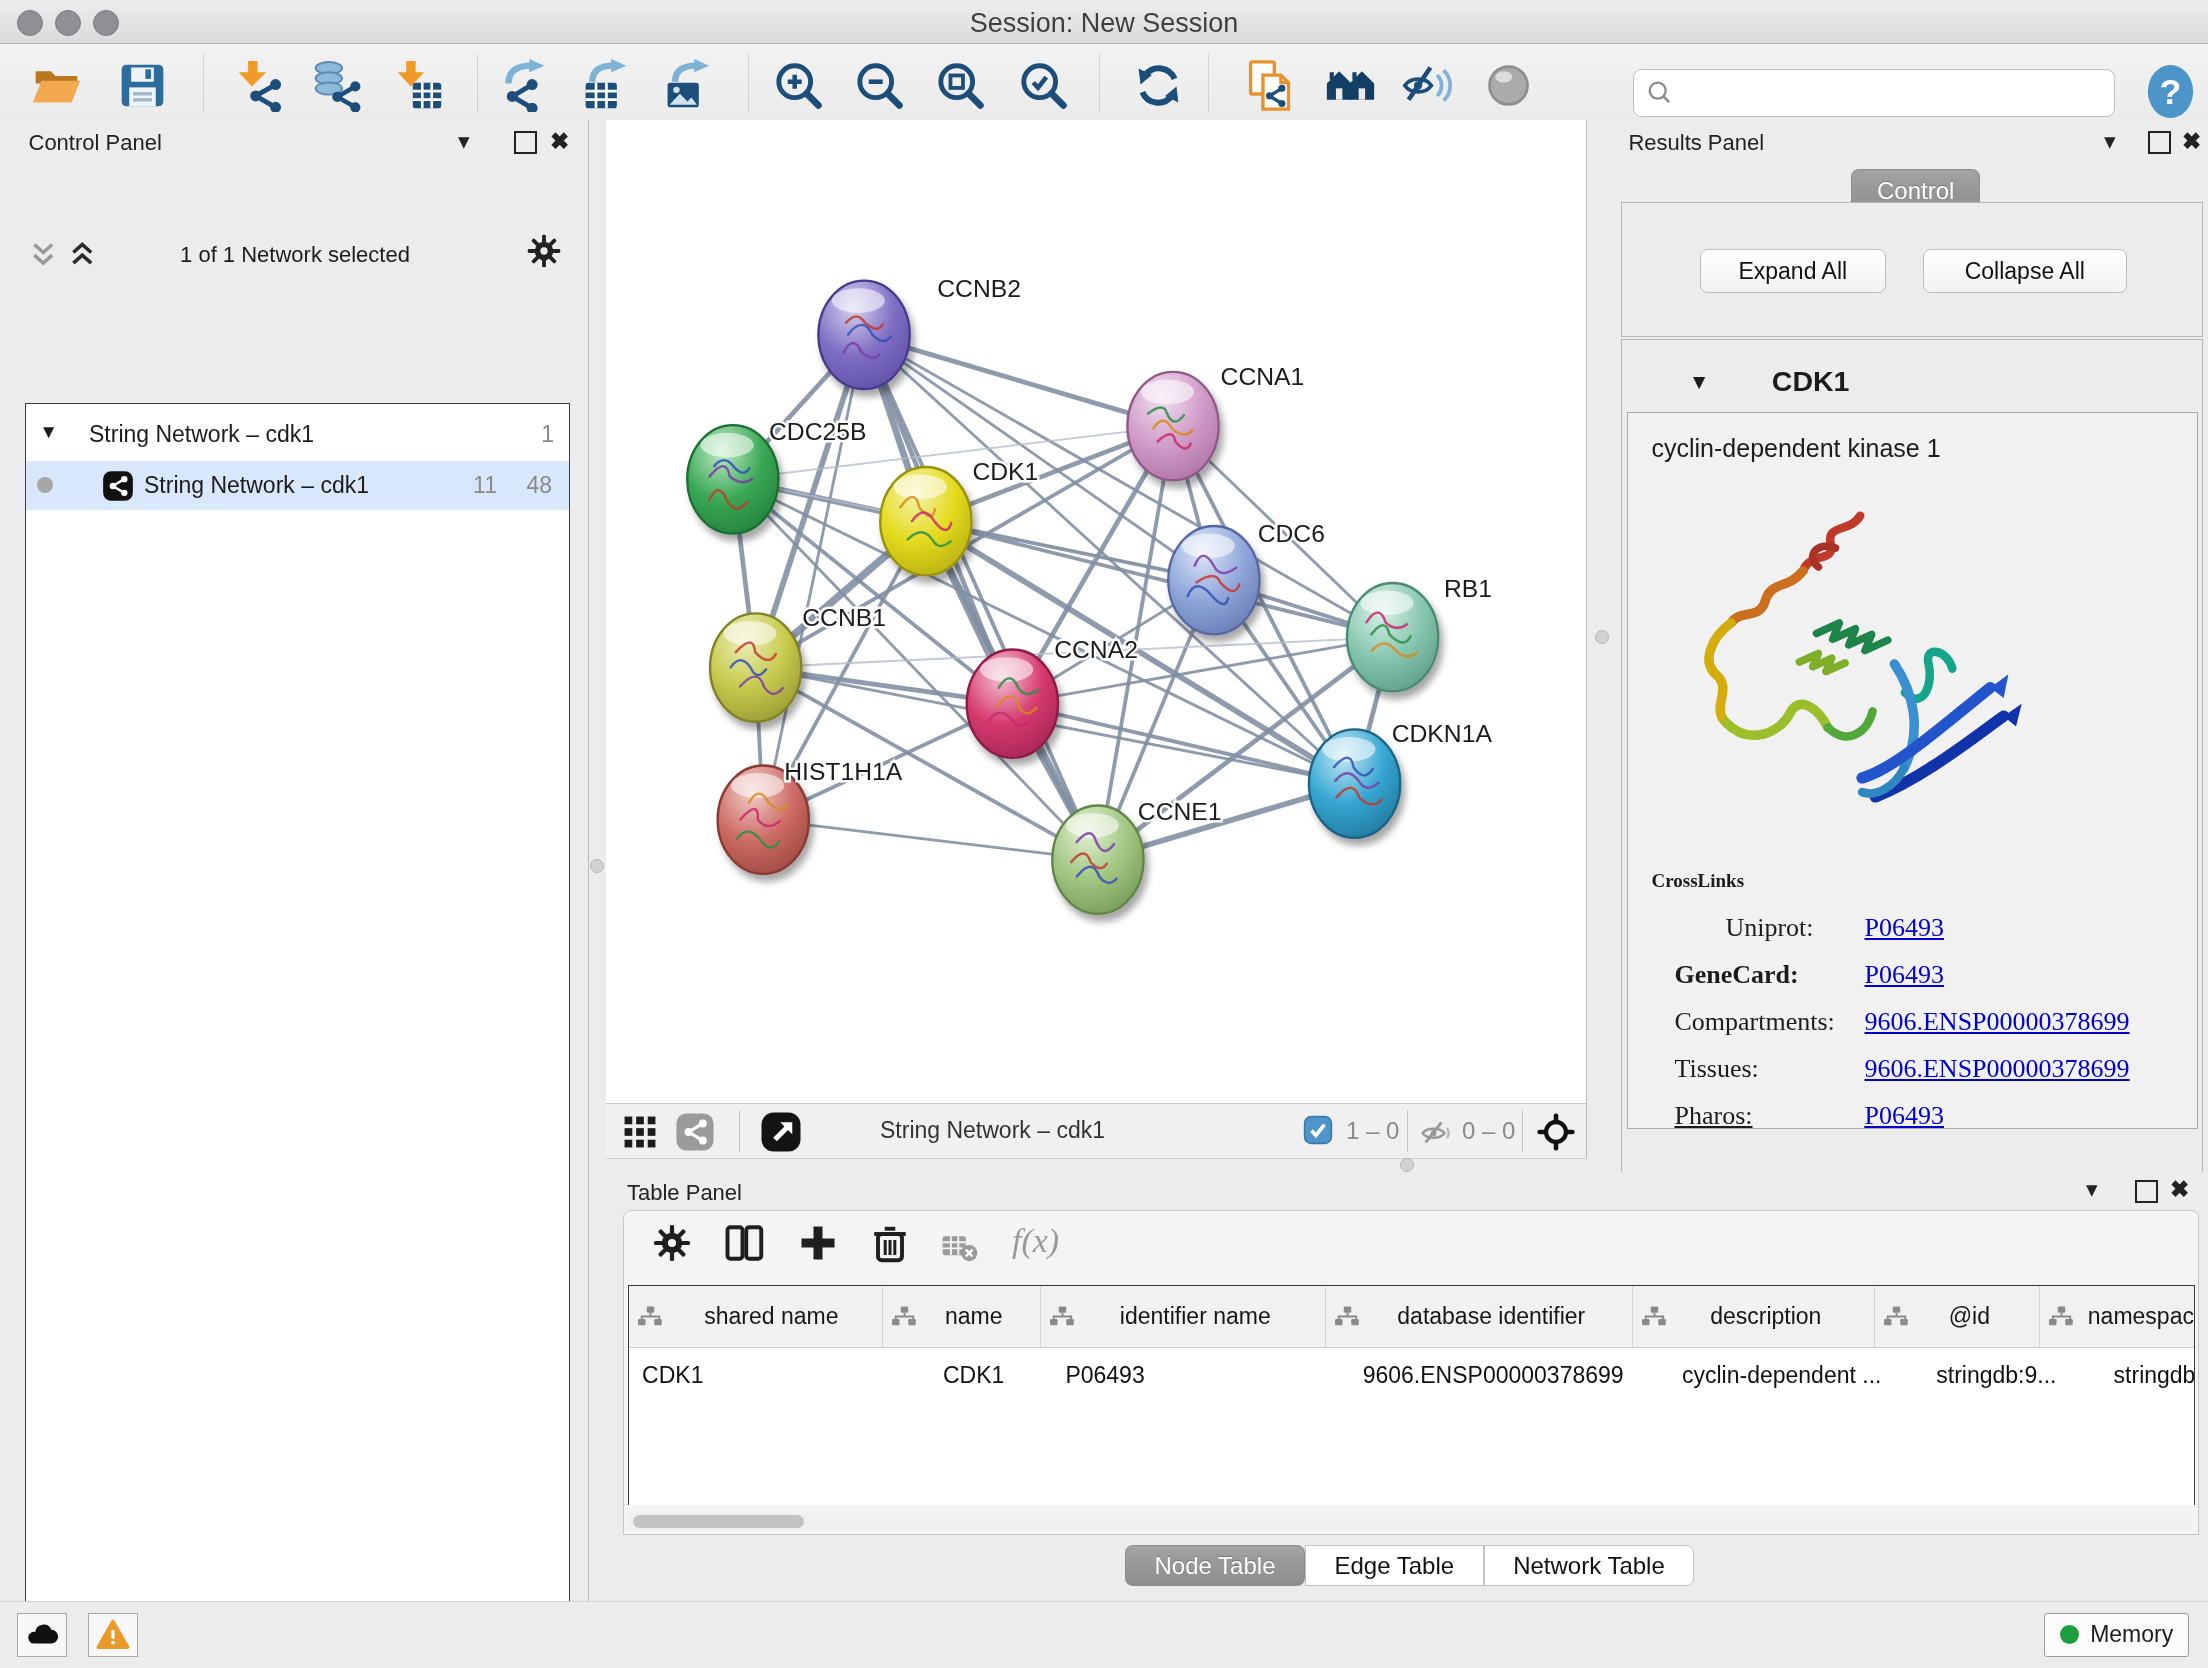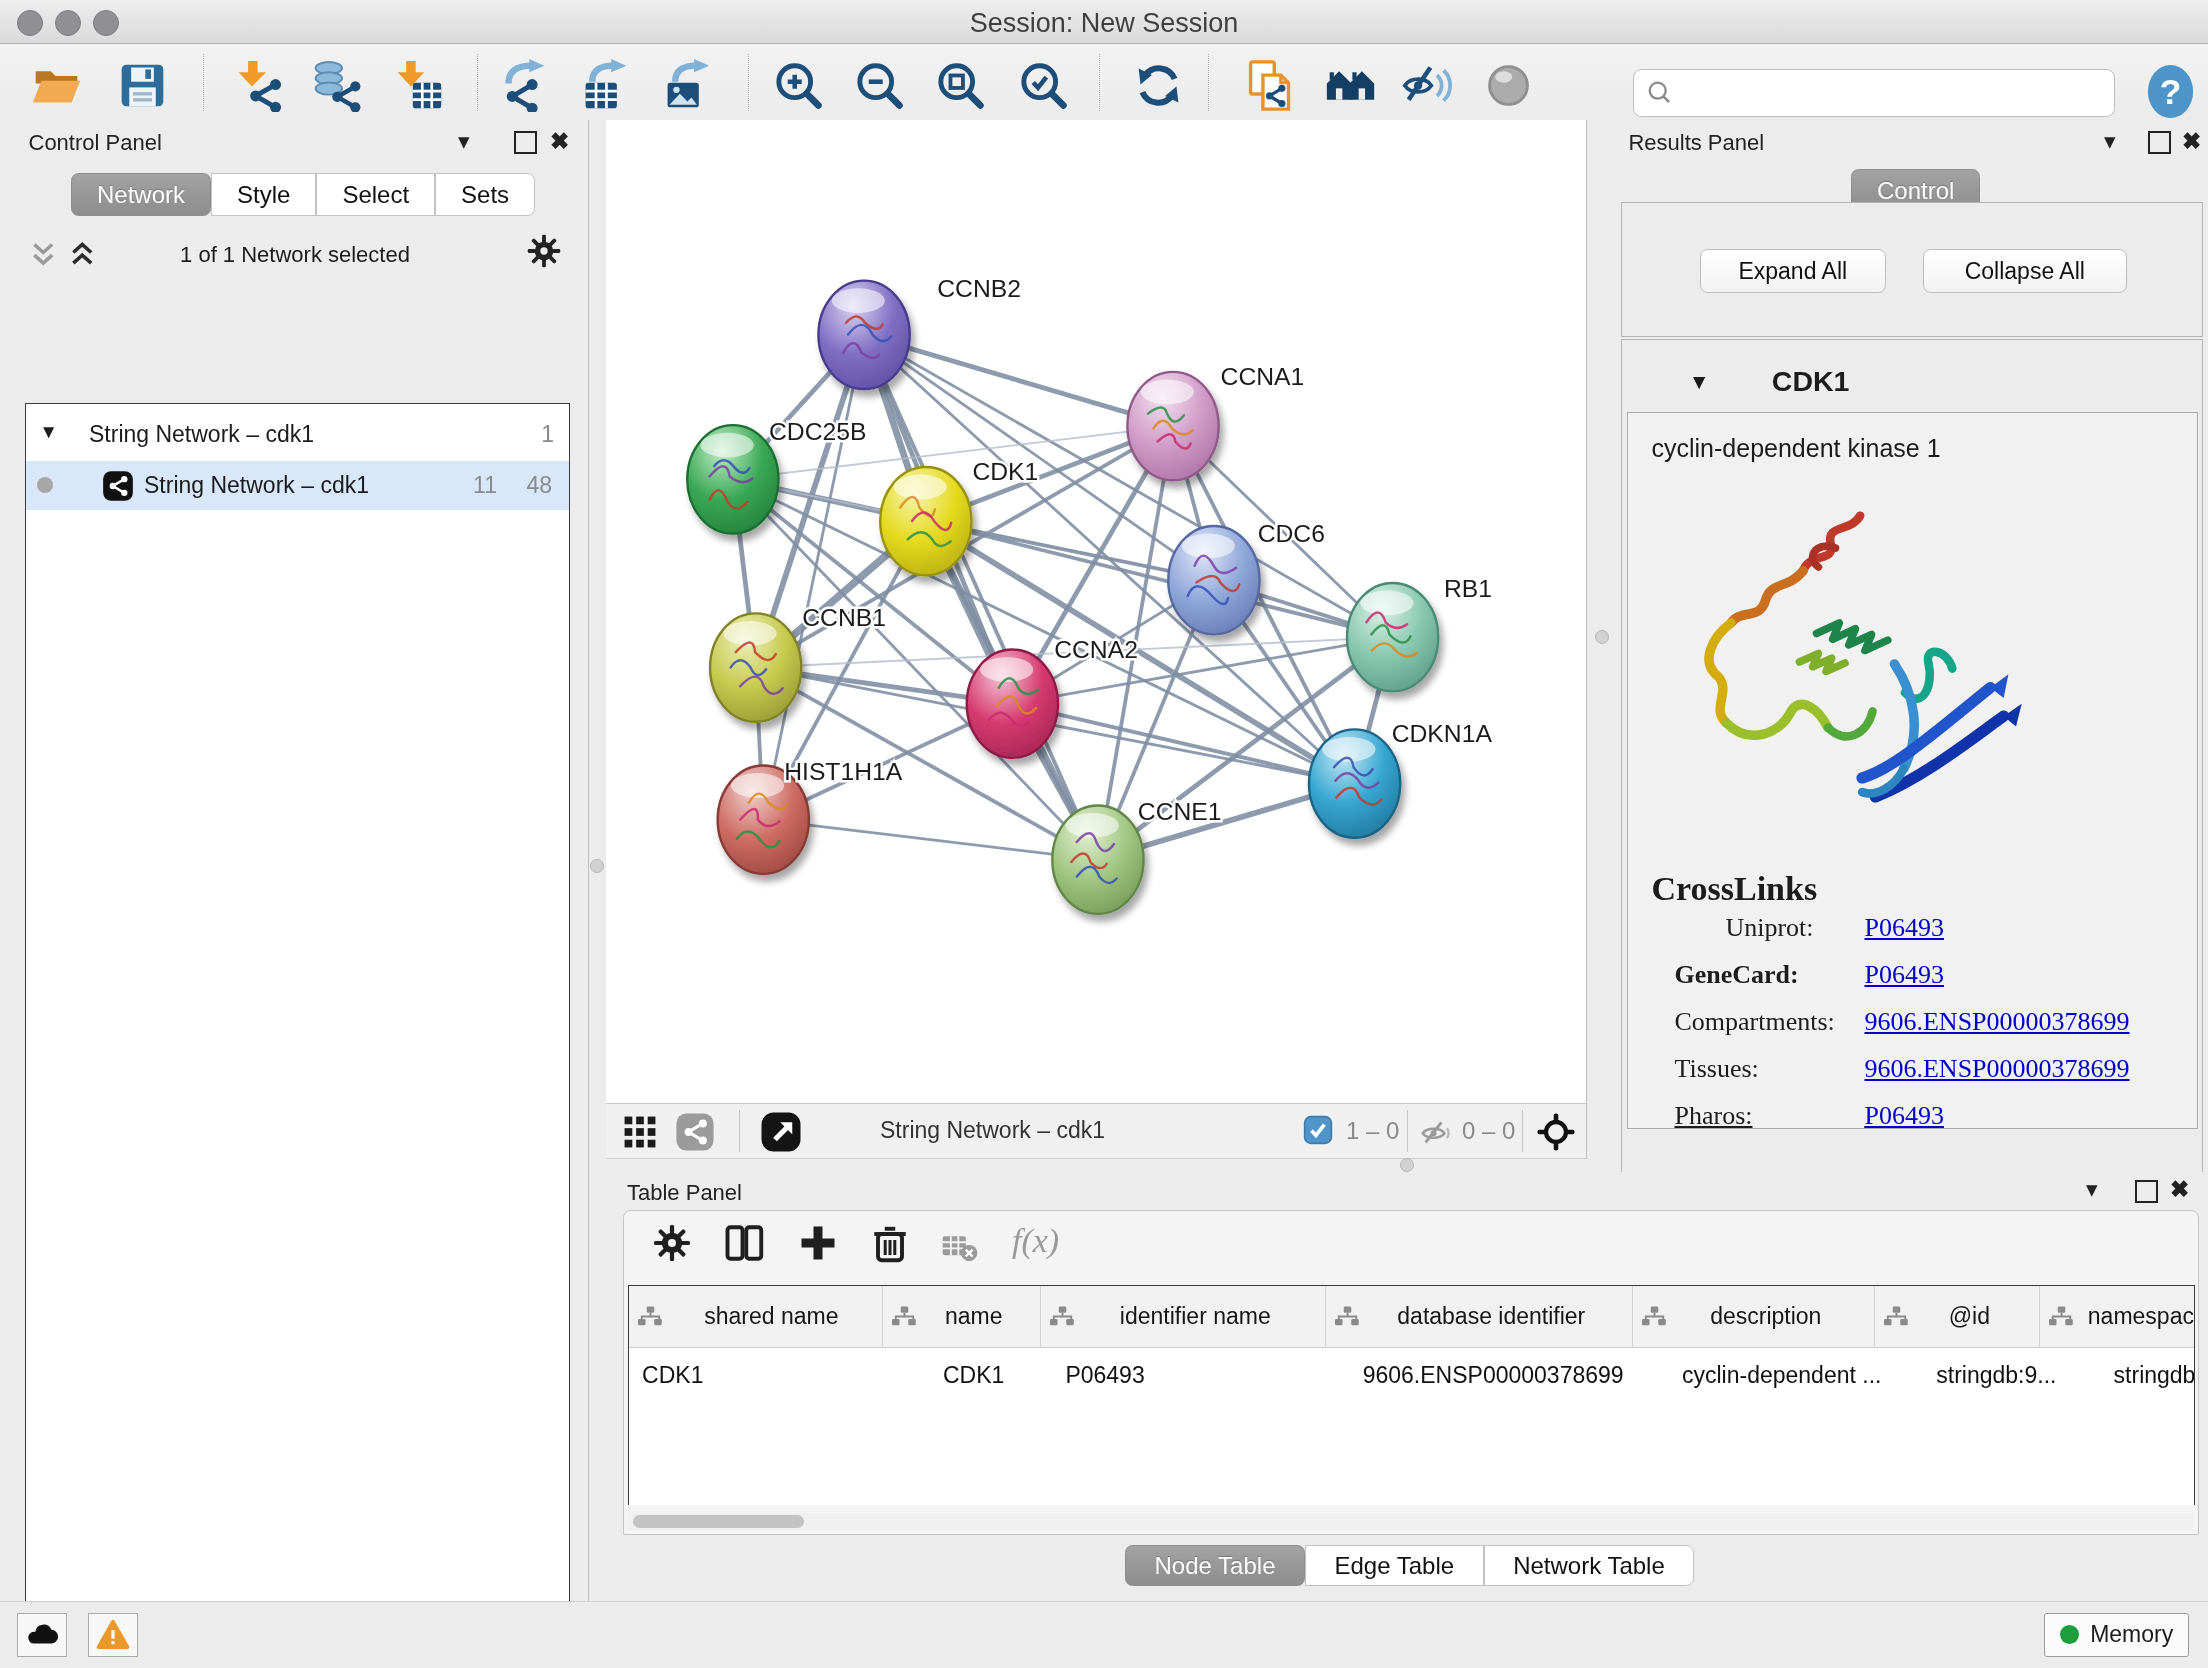--- a/index.html
+++ b/index.html
@@ -247,23 +247,20 @@
       </svg>
     </div>
   </div>
 
   <div class="abs" style="left:0;top:120px;width:588px;height:1481px;background:#ececec">
     <div class="abs panel-title" style="left:28.5px;top:9.5px">Control Panel</div>
     <div class="abs pctl" style="left:458px;top:7.6px">▾</div>
     <div class="abs" style="left:514px;top:11.4px;width:19px;height:19px;border:2.9px solid #222"></div>
     <div class="abs pctl" style="left:550px;top:7.6px;font-weight:bold">✖</div>
 
-    <div class="abs" style="left:71px;top:53px">
-      <span class="tab sel">Network</span><span class="tab">Style</span><span class="tab">Select</span><span class="tab last">Sets</span>
-    </div>
 
     <div class="abs" style="left:28.5px;top:120px">
       <svg width="28.5" height="28.5" viewBox="0 0 16 16">
         <path d="M3 2.5 8 7 13 2.5M3 8.5 8 13 13 8.5" stroke="#9a9a9a" stroke-width="2" fill="none"></path>
       </svg>
     </div>
     <div class="abs" style="left:68px;top:120px">
       <svg width="28.5" height="28.5" viewBox="0 0 16 16">
         <path d="M3 7 8 2.5 13 7M3 13 8 8.5 13 13" stroke="#2b2b2b" stroke-width="2" fill="none"></path>
       </svg>
@@ -615,21 +612,21 @@
             <path d="M243 212 C263 232 273 202 268 182 C263 162 288 167 293 187" stroke="#17a589" stroke-width="9"></path>
             <path d="M232 182 C252 212 262 252 242 292" stroke="#3a8fd0" stroke-width="10"></path>
             <path d="M198 302 C233 292 283 247 333 207" stroke="#2255cc" stroke-width="12"></path>
             <path d="M212 322 C262 302 312 262 347 237" stroke="#1133aa" stroke-width="12"></path>
             <polygon points="333,207 352,193 347,218" fill="#2255cc" stroke="none"></polygon>
             <polygon points="347,237 366,224 360,248" fill="#1133aa" stroke="none"></polygon>
             <path d="M242 292 C232 312 212 322 198 317" stroke="#2e86c1" stroke-width="9"></path>
           </g>
         </svg>
 
-        <div class="serif abs" style="left:23px;top:457px;font-size:34px;font-weight:bold">CrossLinks</div>
+        <div class="serif abs" style="left:23px;top:457px;font-size:19px;font-weight:bold">CrossLinks</div>
         <div class="abs" style="left:46px;top:500px;width:495px" id="crosslinks">
             <div class="serif" style="display: flex; margin-bottom: 17px; font-size: 26px;">
               <span style="width: 190px; flex: 0 0 auto; text-align: center;">Uniprot:</span>
               <span class="xlink">P06493</span>
             </div>
             <div class="serif" style="display: flex; margin-bottom: 17px; font-size: 26px;">
               <span style="width: 190px; flex: 0 0 auto; font-weight: bold;">GeneCard:</span>
               <span class="xlink">P06493</span>
             </div>
             <div class="serif" style="display: flex; margin-bottom: 17px; font-size: 26px;">

